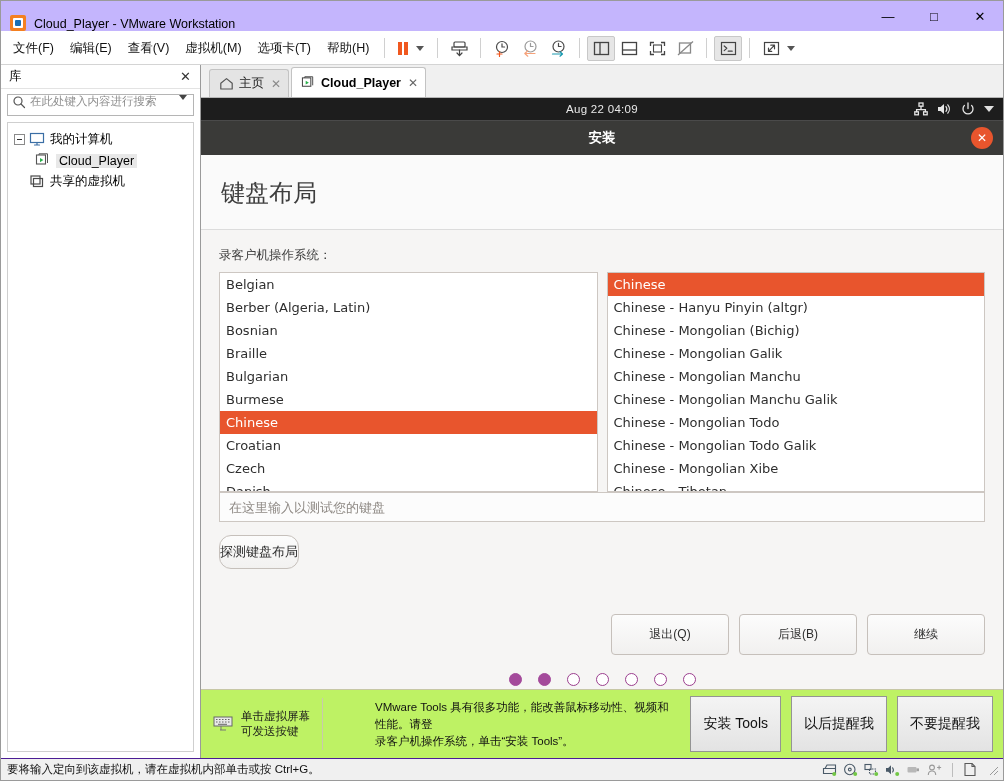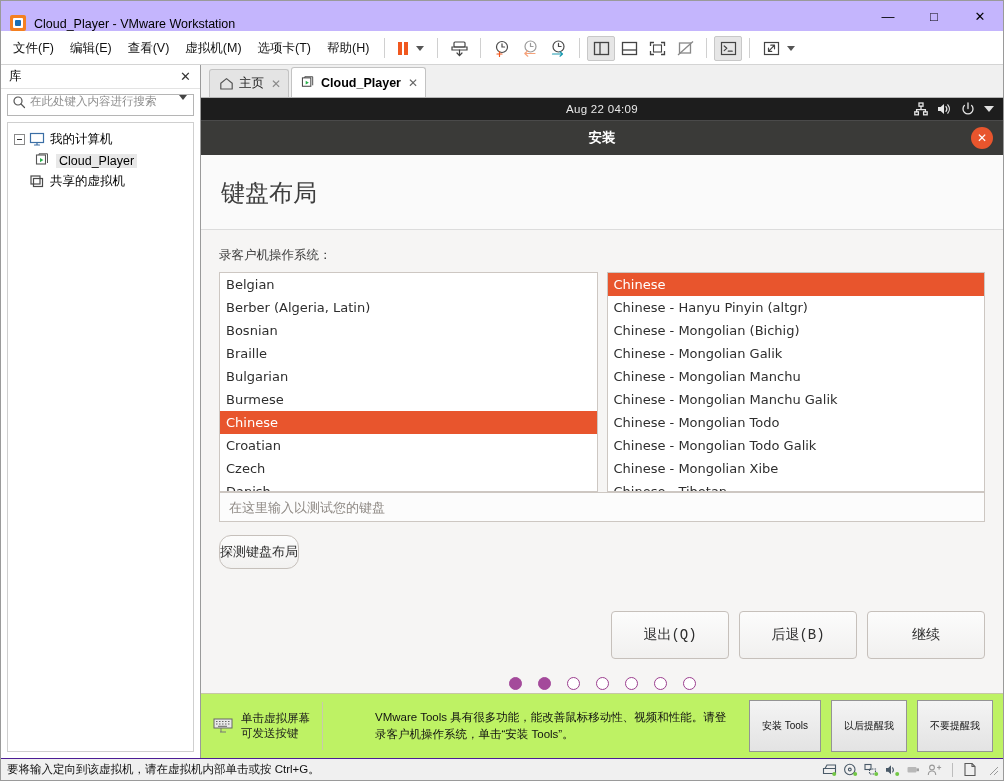--- a/index.html
+++ b/index.html
@@ -238,23 +238,23 @@
     background: linear-gradient(#fcfcfc, #f2f1f0);
     padding: 7px 0; font-size: 13px; color: #2e2e2e;
   }
   .nav-btns {
     margin-top: auto; display: flex; justify-content: flex-end;
     gap: 10px; padding-bottom: 14px;
   }
   .nav-btn {
     border: 1px solid #c6c0bb; border-radius: 4px;
     background: linear-gradient(#fcfcfc, #f1f0ef);
-    width: 118px; height: 48px;
+    width: 118px; height: 41px;
     display: flex; align-items: center; justify-content: center;
-    font-size: 14px; color: #2e2e2e; font-family: Liberation Mono, monospace;
+    font-size: 12px; color: #2e2e2e;
   }
   .dots {
     height: 20px; min-height: 20px;
     display: flex; align-items: center; justify-content: center; gap: 16px;
     background: #f6f5f4;
   }
   .dot {
     width: 13px; height: 13px; border-radius: 50%;
     border: 1px solid #9c3f8f; background: #ffffff;
   }
@@ -277,21 +277,21 @@
     flex: 0 0 auto;
   }
   .toolsbar .msg {
     font-size: 11.5px; color: #111; line-height: 17px;
     flex: 1 1 auto; min-width: 0; margin-left: 41px;
   }
   .toolsbar .tbtns { display: flex; gap: 10px; margin-left: 12px; flex: 0 0 auto; }
   .tools-btn {
     border: 1px solid #949494;
     background: linear-gradient(#f4f4f4, #e3e3e3);
-    padding: 18px 12px; font-size: 10px; color: #111; white-space: nowrap;
+    padding: 18px 12px; font-size: 14px; color: #111; white-space: nowrap;
   }
 
   
   .statusbar {
     height: 22px; min-height: 22px; background: #f0f0f0;
     border-top: 1px solid #4c1d95;
     display: flex; align-items: center; padding: 0 4px 0 6px;
   }
   .statusbar .st {
     font-size: 11.5px; color: #111; flex: 1 1 auto; white-space: nowrap;

